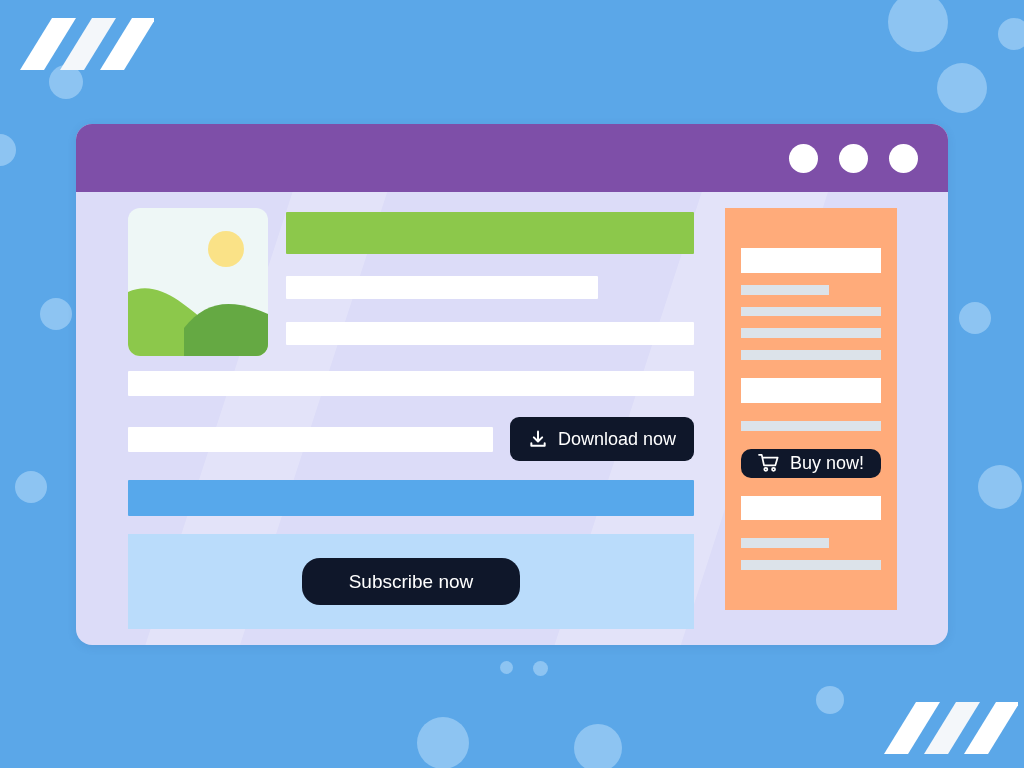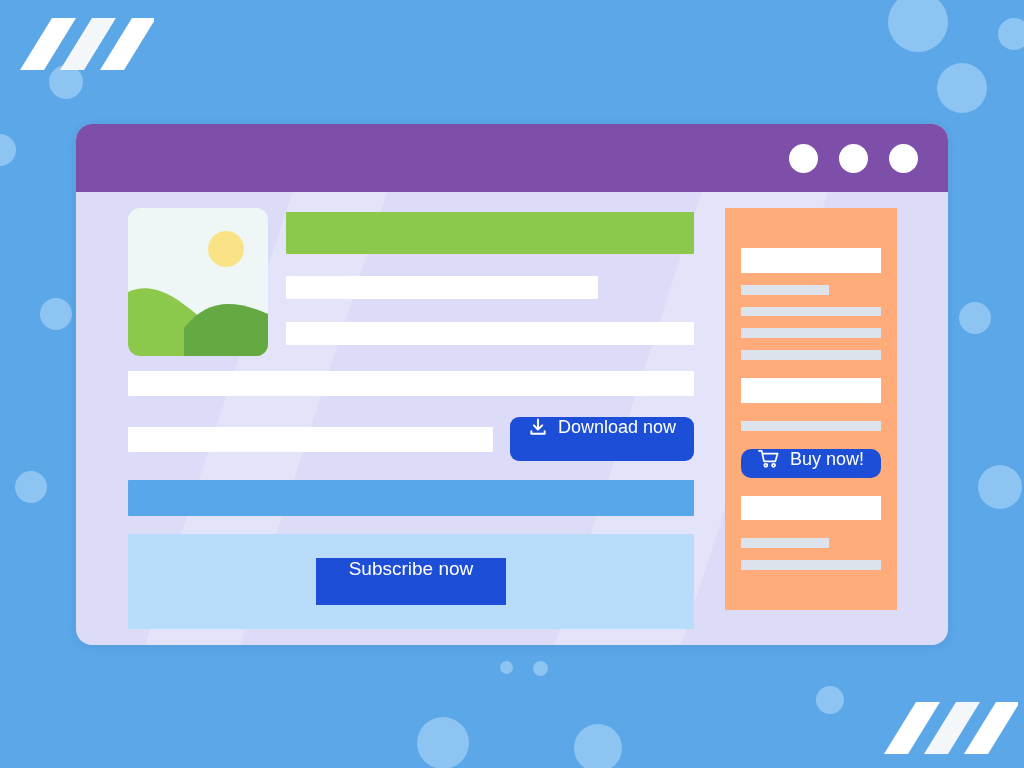--- a/index.html
+++ b/index.html
@@ -136,23 +136,24 @@
   #cta-row {
     display: flex;
     align-items: center;
     gap: 17px;
     margin-top: 21px;
   }
   #cta-line { height: 25px; background:#FFFFFF; flex: 1; }
 
   .btn {
     display: inline-flex;
+    align-items: center;
     justify-content: center;
     gap: 10px;
-    background: #1d4ed8;
+    background: #0f172a;
     color: #FFFFFF;
     border: none;
     border-radius: 9px;
     cursor: pointer;
     white-space: nowrap;
   }
   #download-button {
     height: 44px;
     padding: 0 18px;
     font-size: 18px;
@@ -161,24 +162,24 @@
 
   #subscribe-panel {
     margin-top: 18px;
     height: 95px;
     background: #BADCFB;
     display: flex;
     align-items: center;
     justify-content: center;
   }
   #subscribe-button {
-    width: 190px;
+    width: 218px;
     height: 47px;
     font-size: 19px;
-    border-radius: 0;
+    border-radius: 18px;
   }
 
   
   #sidebar {
     width: 172px;
     flex: none;
     background: #FFAB7A;
     padding: 40px 16px;
     display: flex;
     flex-direction: column;

